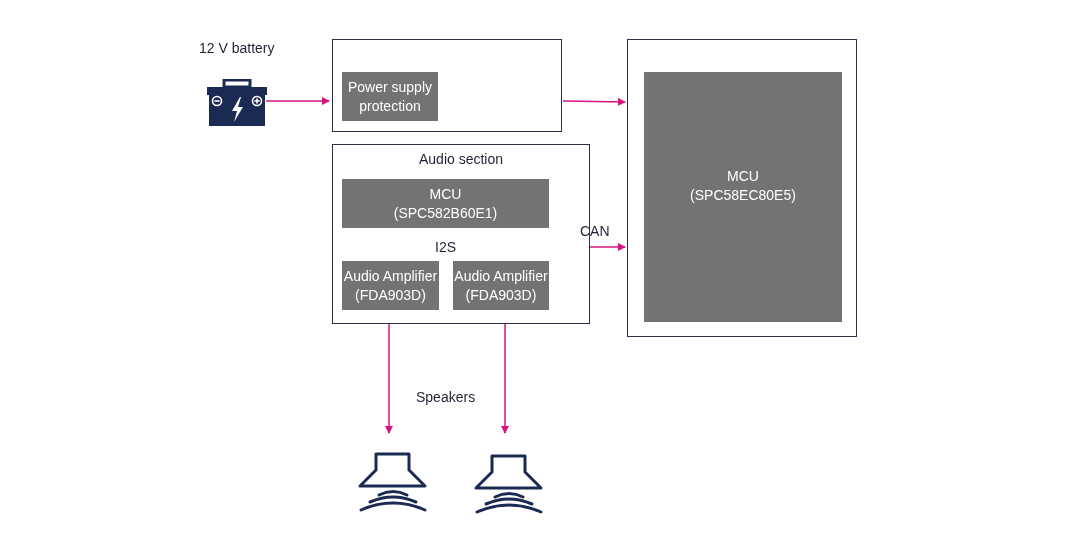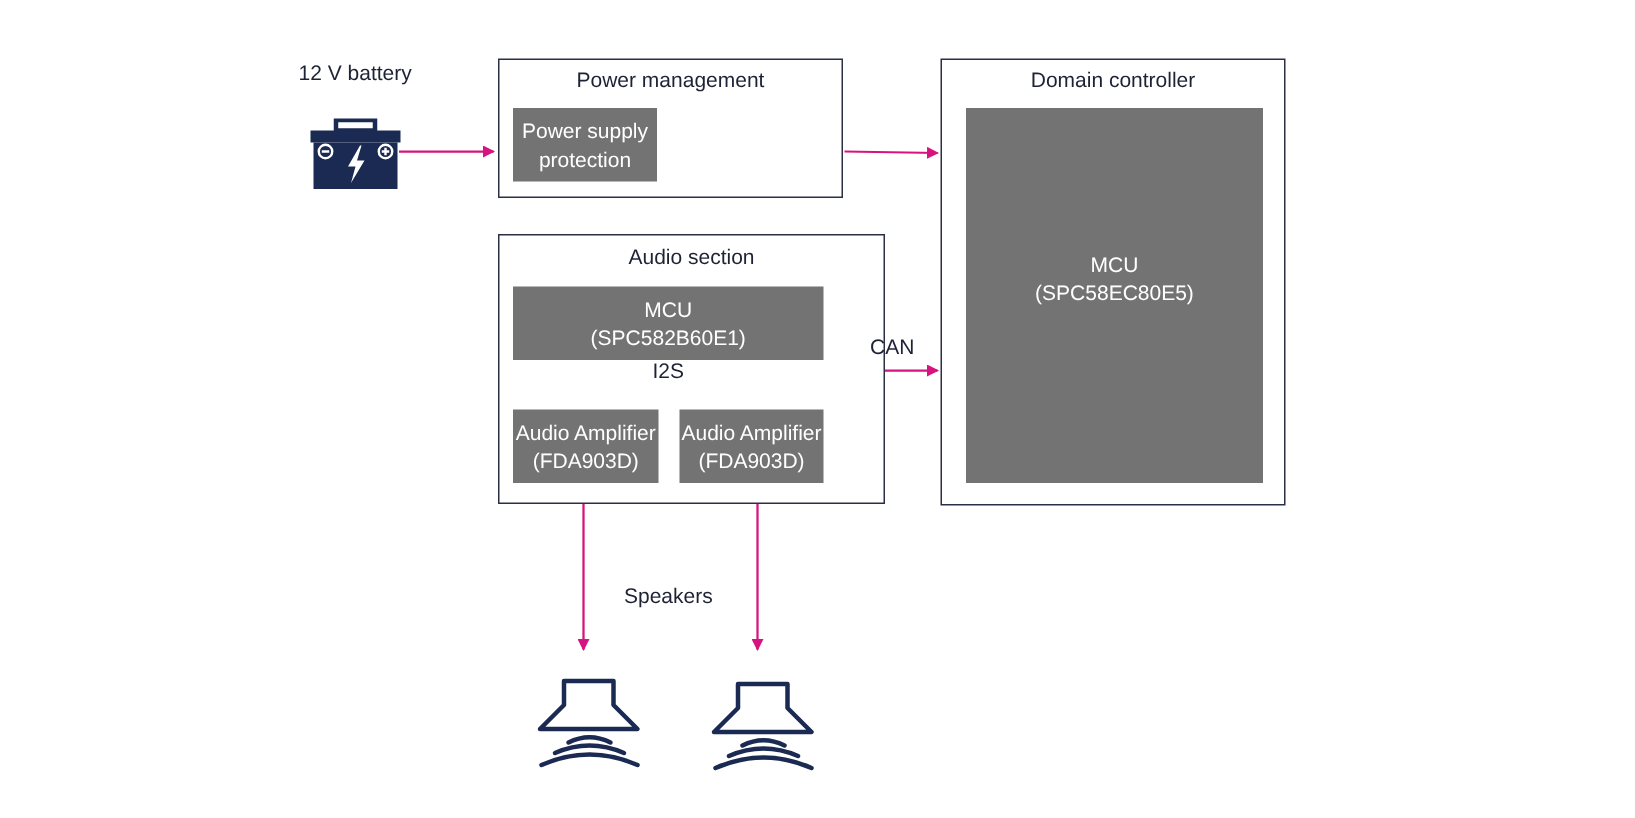--- a/index.html
+++ b/index.html
@@ -41,30 +41,29 @@
   <rect x="3" y="16" width="56" height="31" fill="#1b2a52"></rect>
   <circle cx="11" cy="22" r="4.5" fill="none" stroke="#fff" stroke-width="1.6"></circle>
   <line x1="8.5" y1="22" x2="13.5" y2="22" stroke="#fff" stroke-width="1.6"></line>
   <circle cx="51" cy="22" r="4.5" fill="none" stroke="#fff" stroke-width="1.6"></circle>
   <line x1="48.5" y1="22" x2="53.5" y2="22" stroke="#fff" stroke-width="1.6"></line>
   <line x1="51" y1="19.5" x2="51" y2="24.5" stroke="#fff" stroke-width="1.6"></line>
   <path d="M34,18 L26,32 L31,32 L28,43 L37,28 L32,28 L35,18 Z" fill="#fff"></path>
 </svg>
 
 <div class="frame" style="left:332px; top:39px; width:230px; height:93px;">
-  <div class="title" style="top:5px;">Power management</div>
   <div class="blk" style="left:9px; top:32px; width:96px; height:49px;">
     <div>
         <div>Power supply</div>
         <div>protection</div>
       </div>
   </div>
 </div>
 
-<div class="frame" style="left:332px; top:156px; width:258px; height:180px;">
+<div class="frame" style="left:332px; top:144px; width:258px; height:180px;">
   <div class="title" style="top:6px;">Audio section</div>
   <div class="blk" style="left:9px; top:34px; width:207px; height:49px;">
     <div>
         <div>MCU</div>
         <div>(SPC582B60E1)</div>
       </div>
   </div>
   <div class="blk" style="left:9px; top:116px; width:97px; height:49px;">
     <div>
         <div>Audio Amplifier</div>
@@ -74,21 +73,20 @@
   <div class="blk" style="left:120px; top:116px; width:96px; height:49px;">
     <div>
         <div>Audio Amplifier</div>
         <div>(FDA903D)</div>
       </div>
   </div>
 </div>
 <div class="lbl" style="left:435px; top:239px;">I2S</div>
 
 <div class="frame" style="left:627px; top:39px; width:230px; height:298px;">
-  <div class="title" style="top:5px;">Domain controller</div>
   <div class="blk" style="left:16px; top:32px; width:198px; height:250px; align-items:flex-start; padding-top:95px;">
     <div>
         <div>MCU</div>
         <div>(SPC58EC80E5)</div>
       </div>
   </div>
 </div>
 
 <div class="lbl" style="left:580px; top:223px;">CAN</div>
 <div class="lbl" style="left:416px; top:389px;">Speakers</div>

